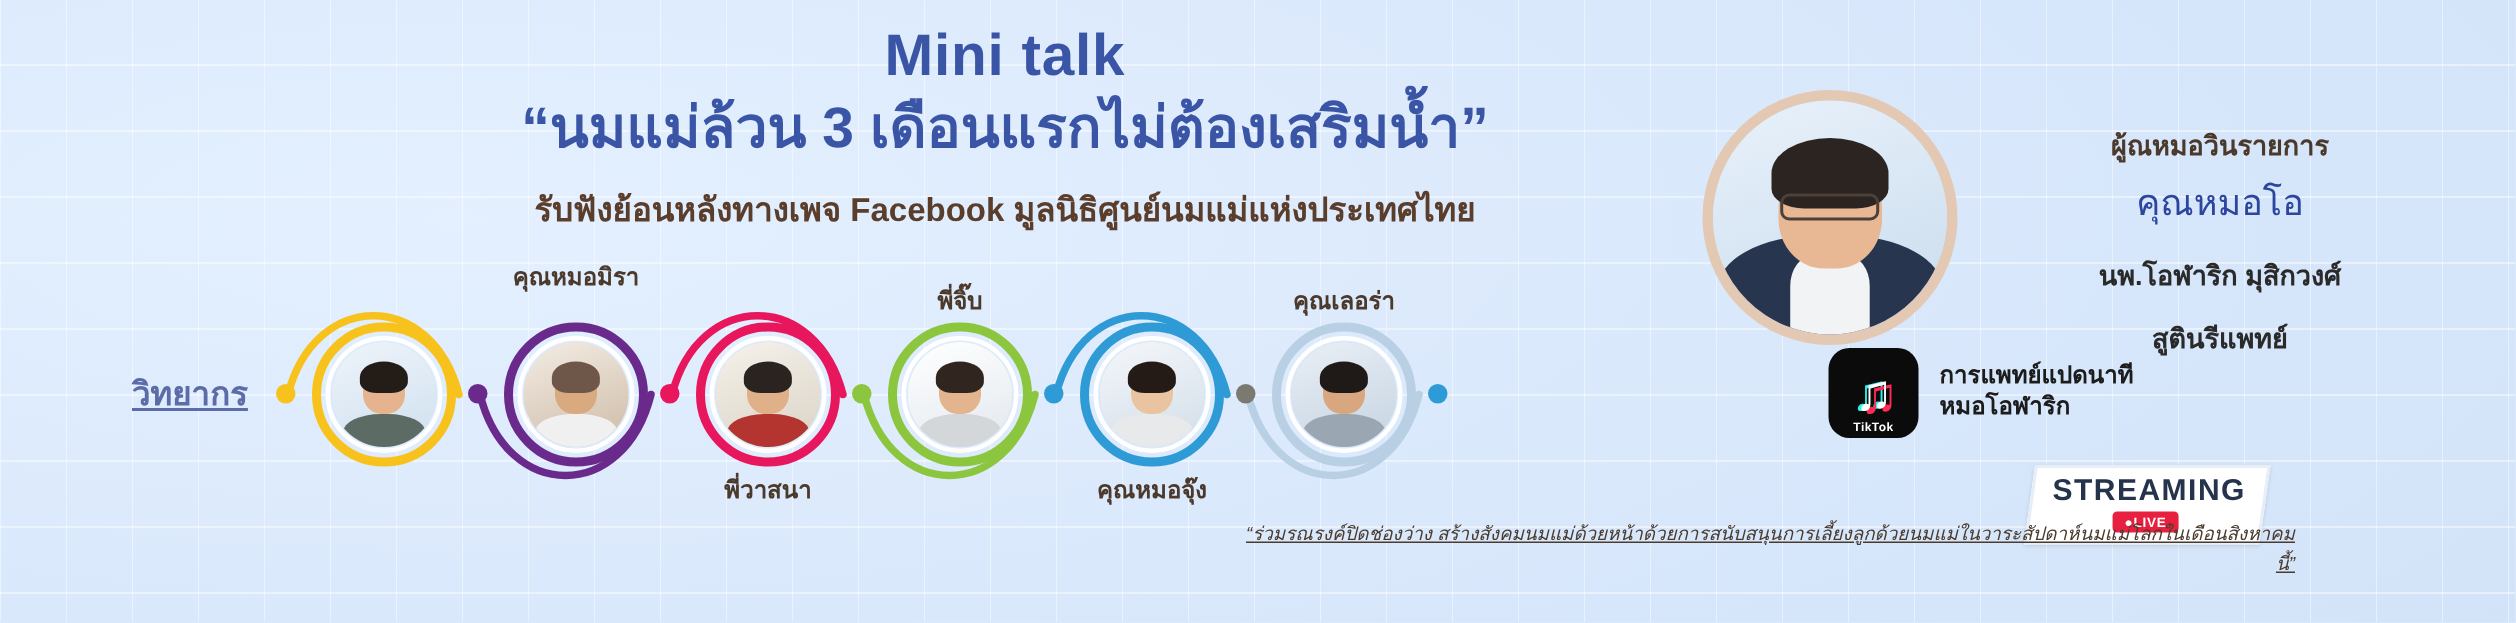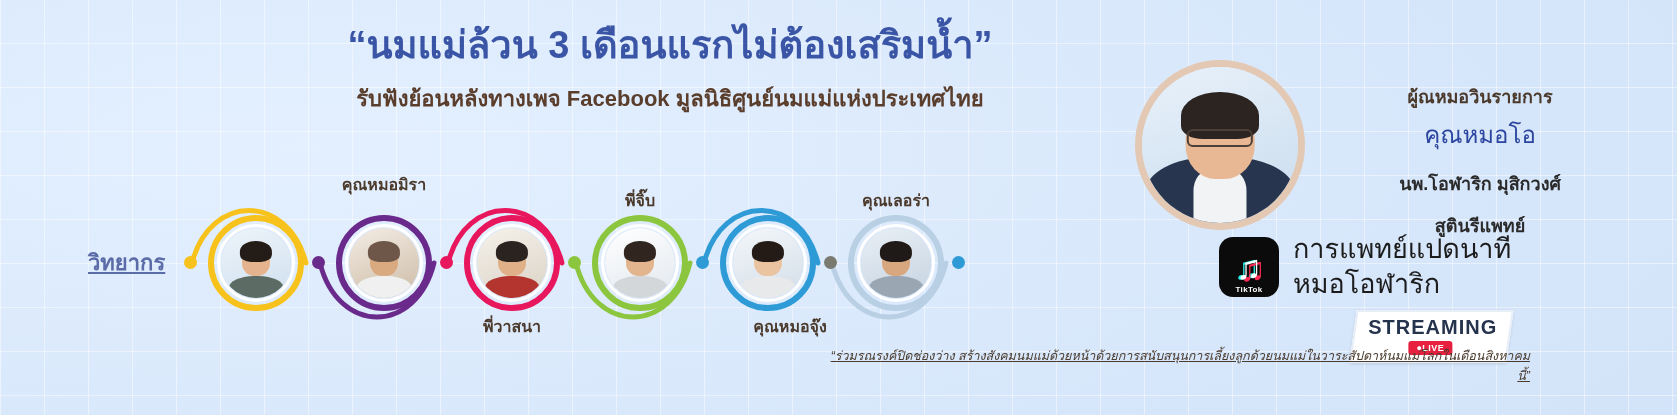--- a/index.html
+++ b/index.html
@@ -90,21 +90,21 @@
   .hreal{font-size:18px;color:#2a2a2a;font-weight:bold;margin-top:18px;line-height:1.35;}
   .tiktokrow{position:absolute;left:84px;top:172px;display:flex;align-items:center;gap:14px;}
   .ttlogo{
     width:60px;height:60px;border-radius:14px;background:#0b0b0b;position:relative;
     display:flex;align-items:center;justify-content:center;
   }
   .ttlogo .note{font-size:34px;color:#fff;line-height:1;position:relative;z-index:3;}
   .ttlogo .cy{position:absolute;left:15px;top:11px;font-size:34px;color:#25f4ee;z-index:1;}
   .ttlogo .rd{position:absolute;left:21px;top:13px;font-size:34px;color:#fe2c55;z-index:2;}
   .ttlogo .ttxt{position:absolute;bottom:3px;left:0;right:0;text-align:center;font-size:8px;color:#fff;font-weight:bold;letter-spacing:.3px;}
-  .ttname{font-size:27px;font-weight:normal;color:#1c1c1c;line-height:1.3;}
+  .ttname{font-size:16px;font-weight:bold;color:#1c1c1c;line-height:1.3;}
   .streambadge{
     position:absolute;left:218px;top:250px;background:#fff;border:2px solid #e8eef7;
     padding:4px 12px 6px;transform:skewX(-8deg);box-shadow:0 1px 3px rgba(0,0,0,.12);
   }
   .streambadge .s1{
     font-size:20px;font-weight:bold;color:#26334d;letter-spacing:1px;transform:skewX(8deg);display:block;
   }
   .streambadge .s2{
     display:block;margin:2px auto 0;background:#e8203f;color:#fff;font-size:9px;font-weight:bold;
     padding:2px 8px;border-radius:3px;transform:skewX(8deg);width:max-content;letter-spacing:.5px;
@@ -113,20 +113,21 @@
     position:absolute;left:830px;top:346px;width:700px;text-align:right;
     font-size:12.5px;font-style:italic;color:#4a3b2e;text-decoration:underline;
   }
 </style>
 </head>
 <body>
 
 <div id="stage">
 
   <div class="head">
+    <div class="mini">Mini talk</div>
     <div class="quote">“นมแม่ล้วน 3 เดือนแรกไม่ต้องเสริมน้ำ”</div>
     <div class="sub">รับฟังย้อนหลังทางเพจ Facebook มูลนิธิศูนย์นมแม่แห่งประเทศไทย</div>
   </div>
 
   <div class="vit">วิทยากร</div>
 
   <svg class="arc" style="left:170px;top:185px;" width="860" height="150" viewBox="0 0 860 150" fill="none">
     <path d="M22 78 C 40 8, 118 8, 136 78" stroke="#f8c21c" stroke-width="5" stroke-linecap="round"></path>
     <path d="M150 78 C 168 150, 246 150, 264 78" stroke="#6a2a8c" stroke-width="5" stroke-linecap="round"></path>
     <path d="M278 78 C 296 8, 374 8, 392 78" stroke="#e8175d" stroke-width="5" stroke-linecap="round"></path>
@@ -193,21 +194,21 @@
   <div class="sp" style="left:720px;top:215px;">
     <div class="ring" style="border-color:#2e9bd6;"></div>
     <div class="ring2"></div>
     <div class="ph">
       <div class="sky" style="background:linear-gradient(160deg,#f4f7fa,#d2dde8)"></div>
       <div class="body" style="background:#e8e9ea"></div>
       <div class="head2" style="background:#eac4a0"></div>
       <div class="hair" style="background:#241b16"></div>
     </div>
   </div>
-  <div class="lbl" style="left:720px;top:314px;width:140px;">คุณหมอจุ๊ง</div>
+  <div class="lbl" style="left:698px;top:314px;width:140px;">คุณหมอจุ๊ง</div>
 
   <div class="sp" style="left:848px;top:215px;">
     <div class="ring" style="border-color:#b8cfe4;"></div>
     <div class="ring2"></div>
     <div class="ph">
       <div class="sky" style="background:linear-gradient(160deg,#e9eff6,#c5d3e0)"></div>
       <div class="body" style="background:#9aa6b2"></div>
       <div class="head2" style="background:#d8a77f"></div>
       <div class="hair" style="background:#1f1a17"></div>
     </div>

